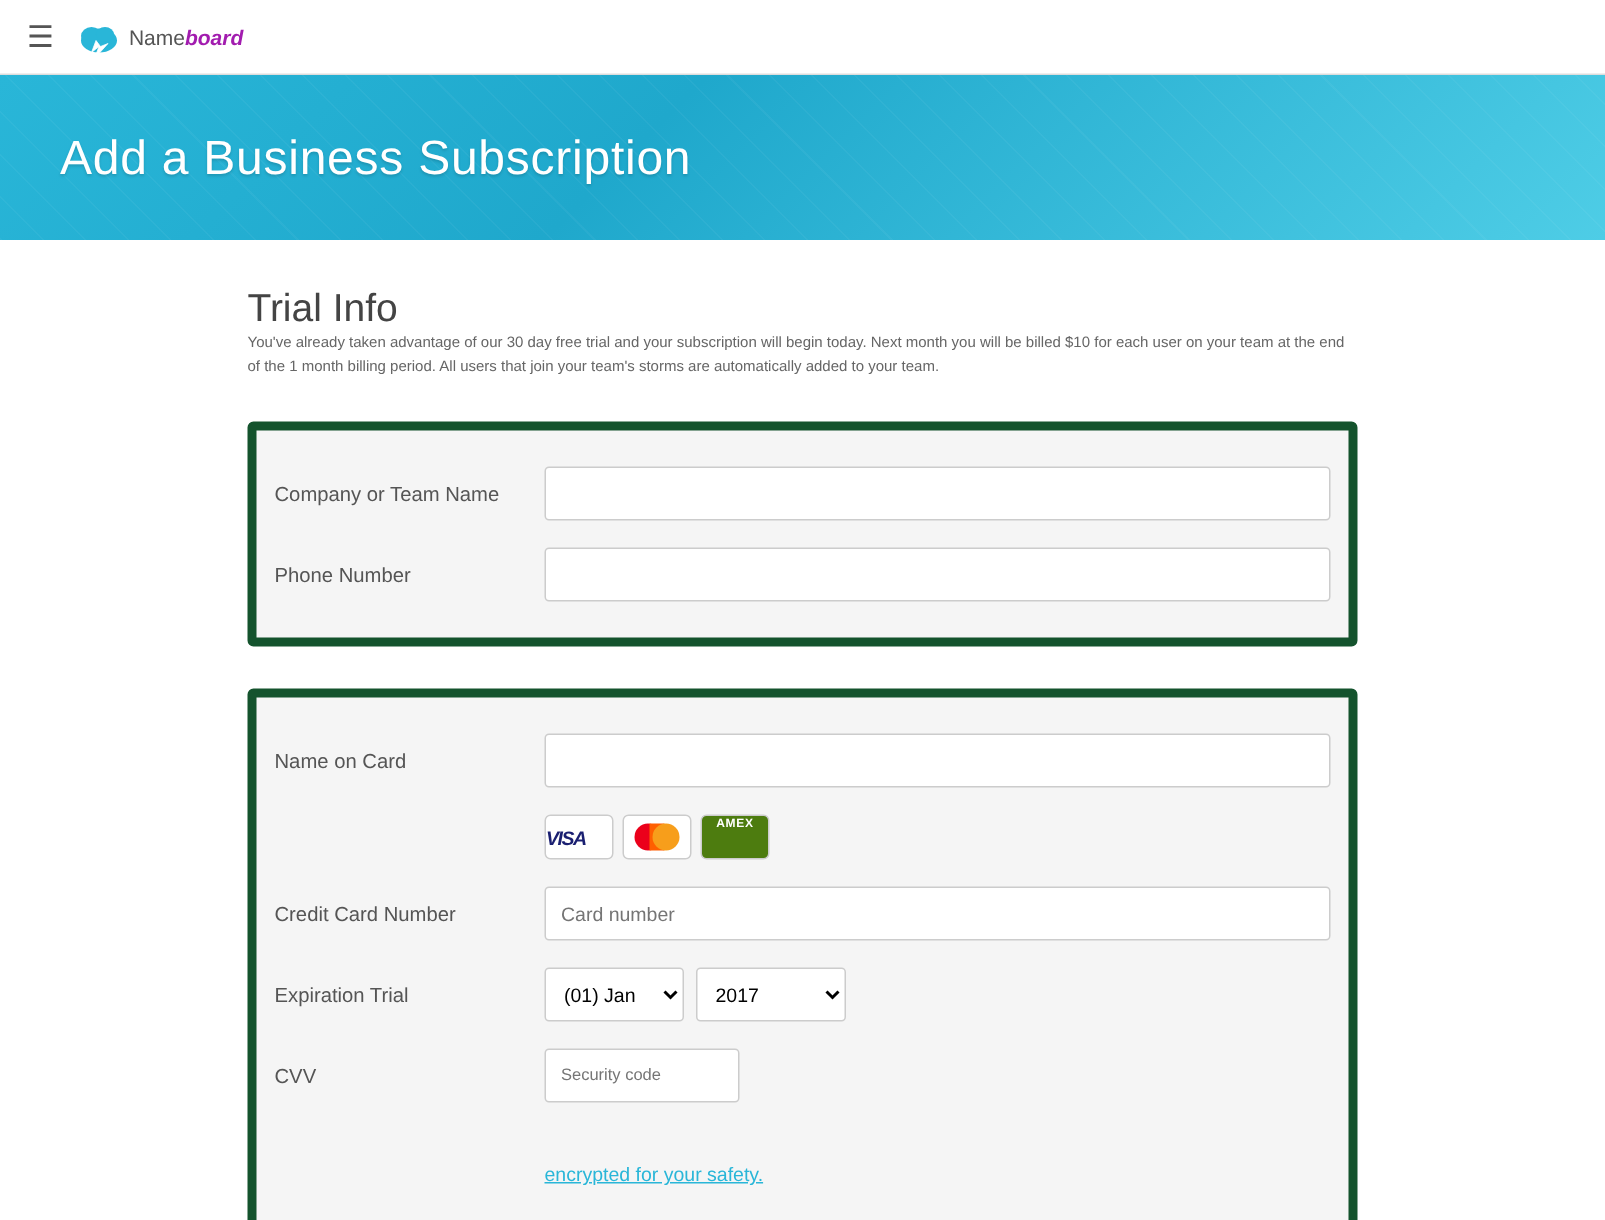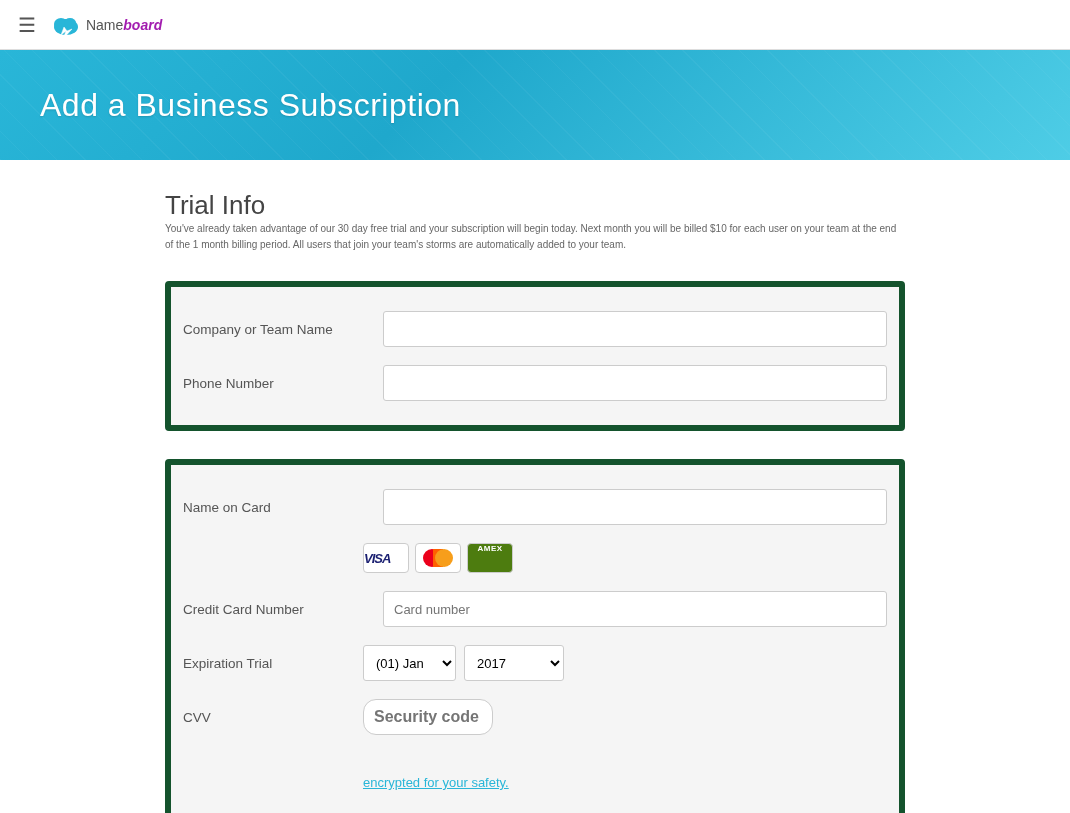--- a/index.html
+++ b/index.html
@@ -110,21 +110,20 @@
 
     .form-input {
       flex: 1;
       height: 36px;
       padding: 6px 10px;
       border: 1px solid #ccc;
       border-radius: 3px;
       background: #fff;
       font-size: 13px;
       outline: none;
-      margin-left: 20px;
     }
 
     
     .card-icons-row {
       display: flex;
       align-items: center;
       margin-bottom: 18px;
       padding-left: 180px;
       gap: 6px;
     }
@@ -206,26 +205,25 @@
     }
     .select-month { width: 93px; }
     .select-year { width: 100px; }
 
     
     .cvv-input {
       width: 130px;
       height: 36px;
       padding: 6px 10px;
       border: 1px solid #ccc;
-      border-radius: 13px;
-      background: #fff;
-      font-size: 16px;
+      border-radius: 3px;
+      background: #fff;
+      font-size: 11px;
       color: #999;
       outline: none;
-      font-weight: bold;
     }
 
     
     .security-text {
       color: #29b6d8;
       font-size: 13px;
       padding-left: 180px;
       line-height: 1.55;
       margin-top: 10px;
     }

